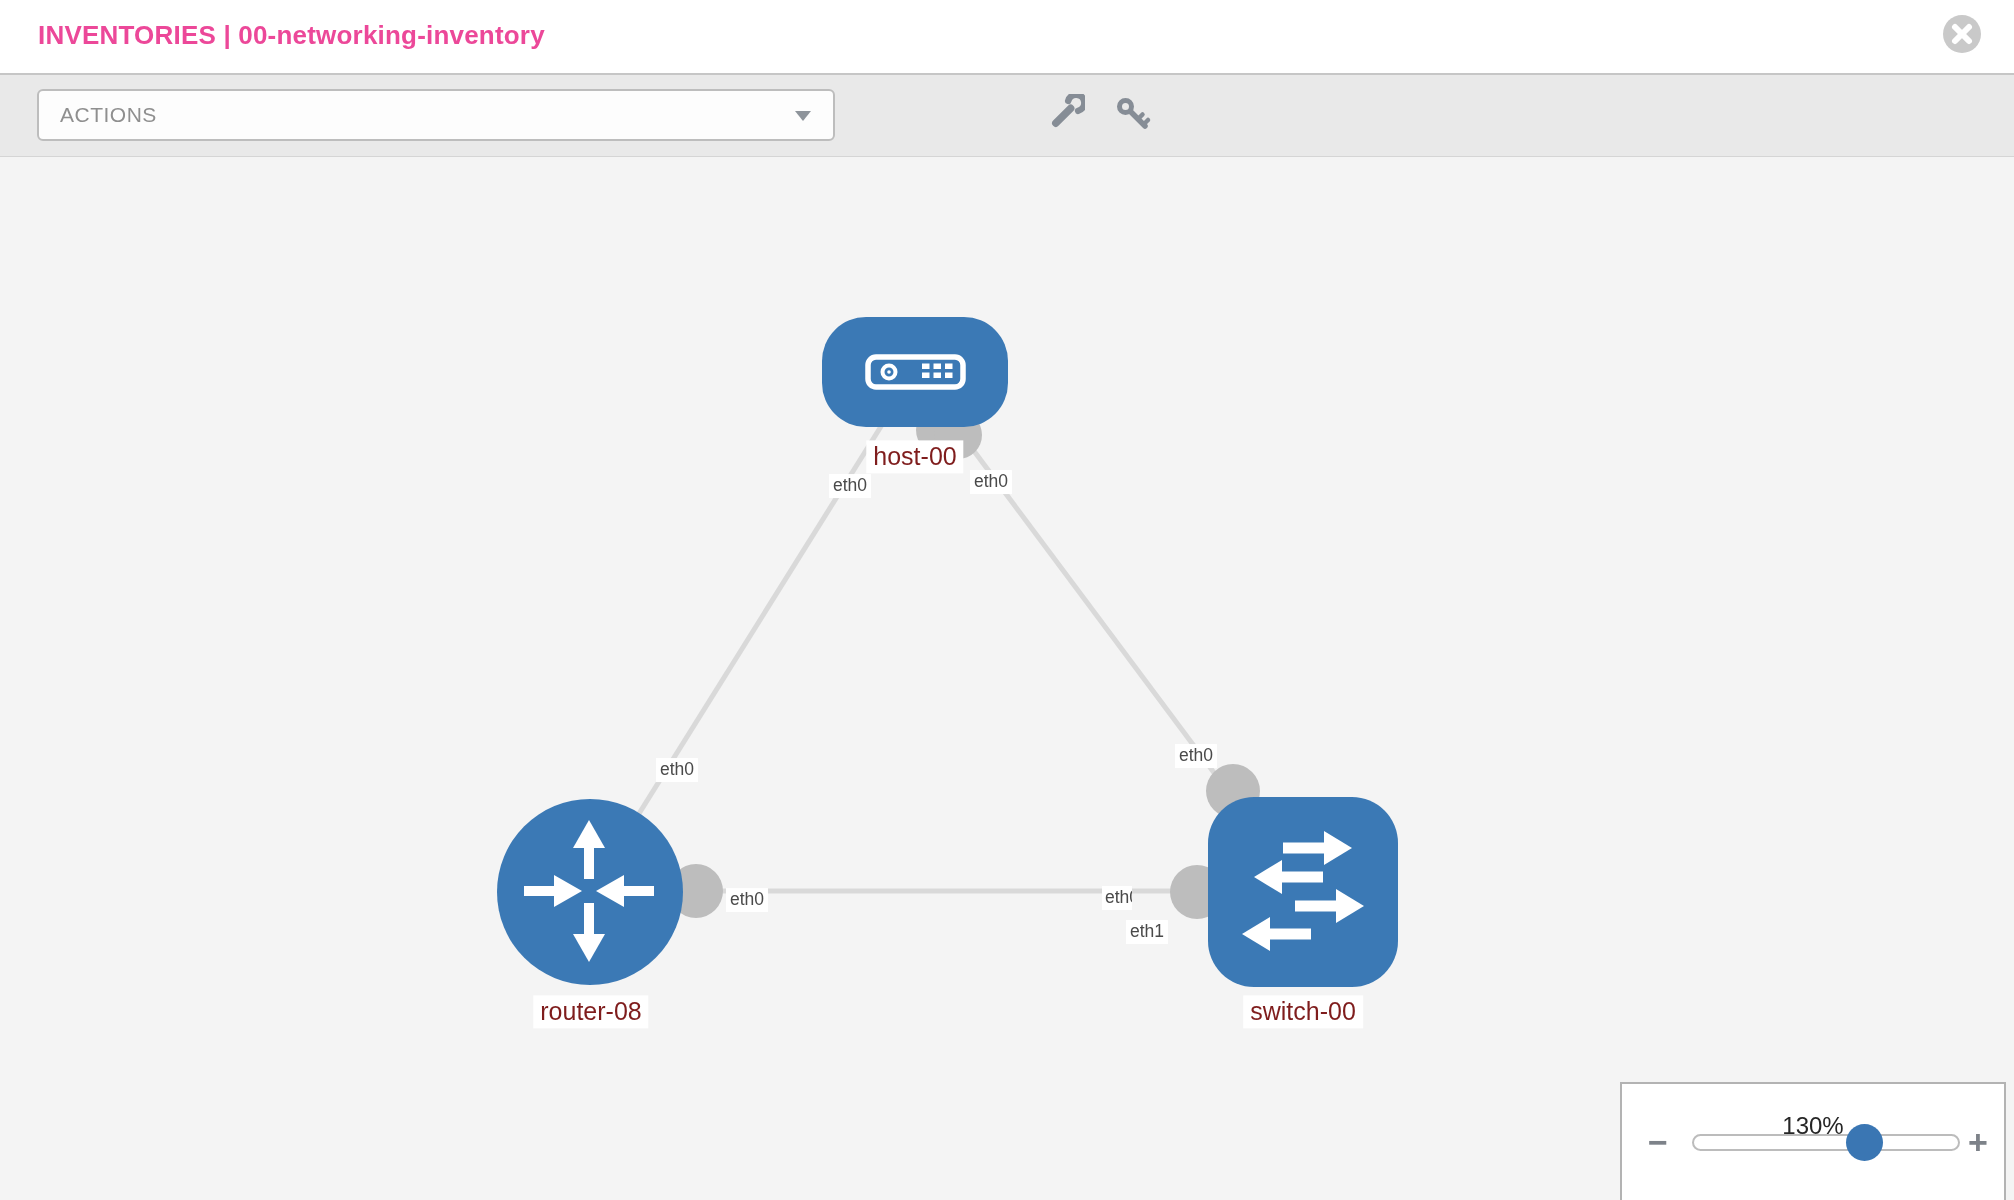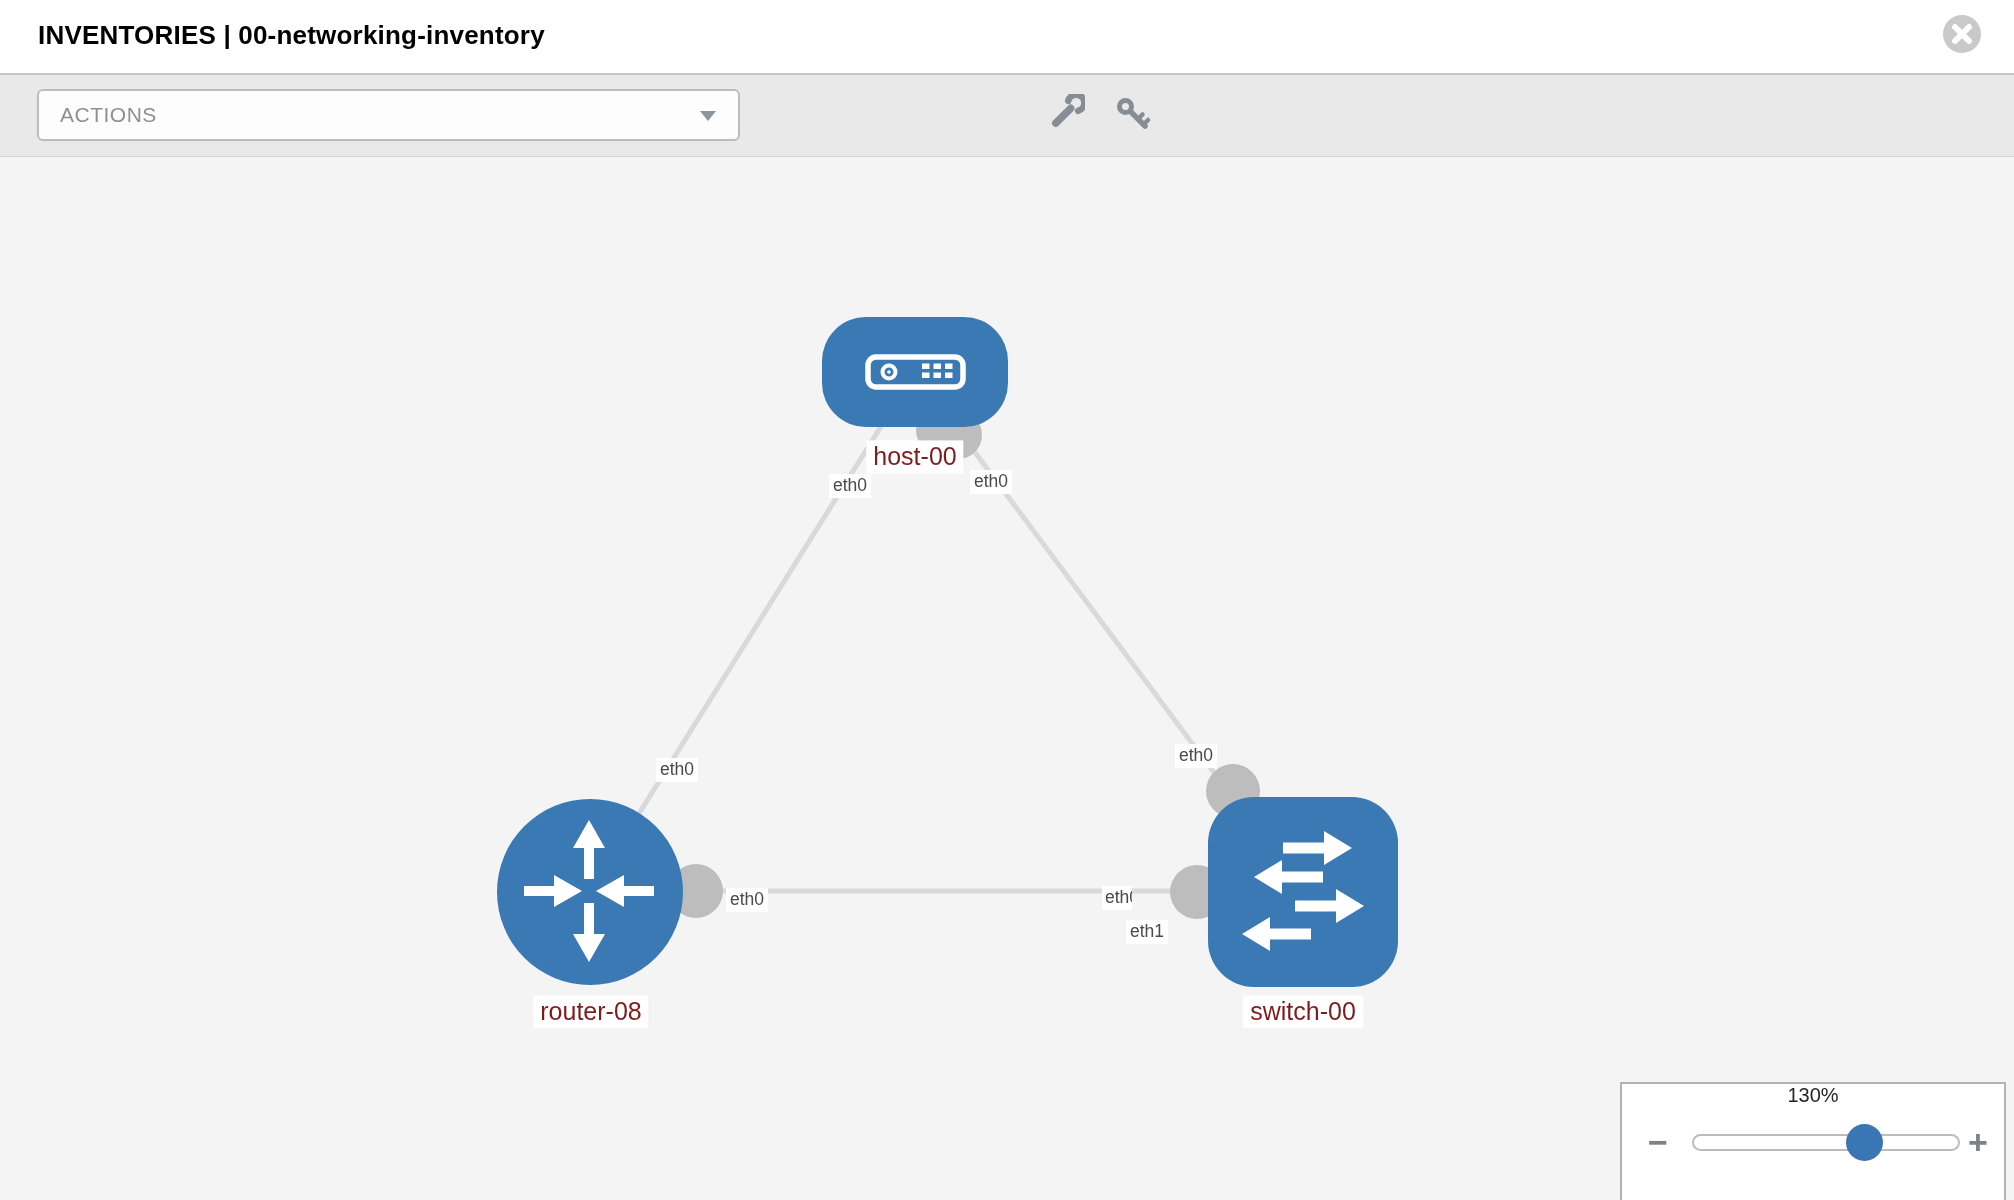--- a/index.html
+++ b/index.html
@@ -6,21 +6,21 @@
   .app{
     position:relative;width:2014px;height:1200px;overflow:hidden;
     font-family:"Liberation Sans",sans-serif;background:#f4f4f4;
   }
   
   .titlebar{
     position:absolute;top:0;left:0;width:2014px;height:73px;background:#ffffff;
   }
   .page-title{
     position:absolute;left:38px;top:20px;font-size:26px;font-weight:bold;
-    color:#000000;letter-spacing:0.2px;white-space:nowrap;
+    color:#ec4899;letter-spacing:0.2px;white-space:nowrap;
   }
   .close-btn{
     position:absolute;left:1941px;top:13px;width:42px;height:42px;cursor:pointer;
     background:none;border:none;padding:0;
   }
   
   .toolbar{
     position:absolute;top:73px;left:0;width:2014px;height:84px;background:#e9e9e9;
     border-top:2px solid #c6c6c6;border-bottom:1px solid #d5d5d5;box-sizing:border-box;
   }
@@ -31,21 +31,21 @@
   }
   .select-box .select-label{
     font-size:21px;color:#8f8f8f;letter-spacing:0.5px;padding-left:21px;
     white-space:nowrap;
   }
   .caret{
     position:absolute;right:22px;top:50%;margin-top:-4px;width:0;height:0;
     border-left:8px solid transparent;border-right:8px solid transparent;
     border-top:10px solid #8e949b;
   }
-  .actions-select{left:37px;width:703px;}
+  .actions-select{left:37px;width:798px;}
   .search-select{left:1185px;width:794px;}
   .tool-icon{
     position:absolute;top:14px;width:52px;height:52px;background:none;border:none;
     padding:0;cursor:pointer;display:flex;align-items:center;justify-content:center;
   }
   .wrench-btn{left:1039px;}
   .key-btn{left:1107px;}
   
   .canvas{
     position:absolute;top:157px;left:0;width:2014px;height:1043px;
@@ -60,21 +60,21 @@
   .node-chip{font-size:25px;padding:1px 7px;color:#7f1d1d;}
   .if-chip-clip{
     transform:translateY(-50%);width:27px;overflow:hidden;padding:1px 0 1px 3px;
   }
   
   .zoom-panel{
     position:absolute;left:1620px;top:925px;width:386px;height:160px;
     background:#ffffff;border:2px solid #b3b3b3;box-sizing:border-box;
   }
   .zoom-level{
-    margin-top:0;text-align:center;font-size:20px;color:#262626;
+    margin-top:28px;text-align:center;font-size:24px;color:#262626;
   }
   .zoom-minus,.zoom-plus{
     position:absolute;top:40px;font-size:34px;font-weight:bold;color:#7d8289;
     background:none;border:none;padding:0;cursor:pointer;line-height:36px;
   }
   .zoom-minus{left:26px;}
   .zoom-plus{left:346px;}
   .zoom-track{
     position:absolute;left:70px;top:50px;width:268px;height:17px;background:#ffffff;
     border:2px solid #bcbcbc;border-radius:11px;box-sizing:border-box;cursor:pointer;

